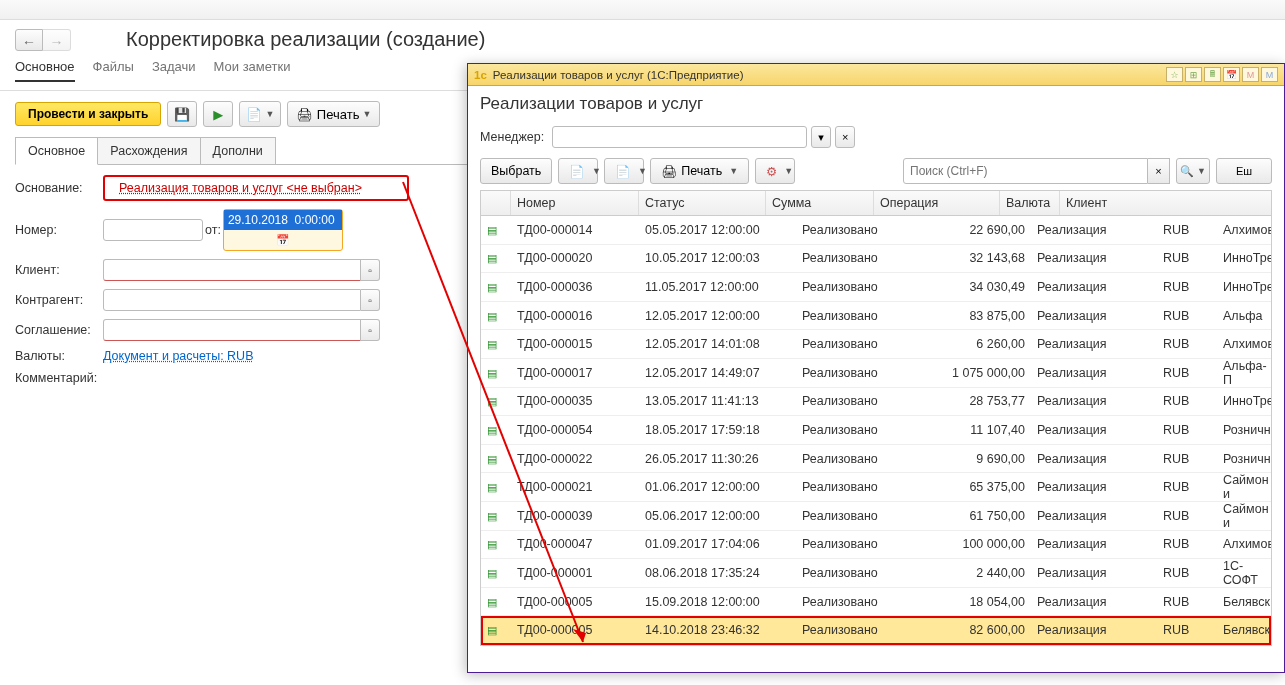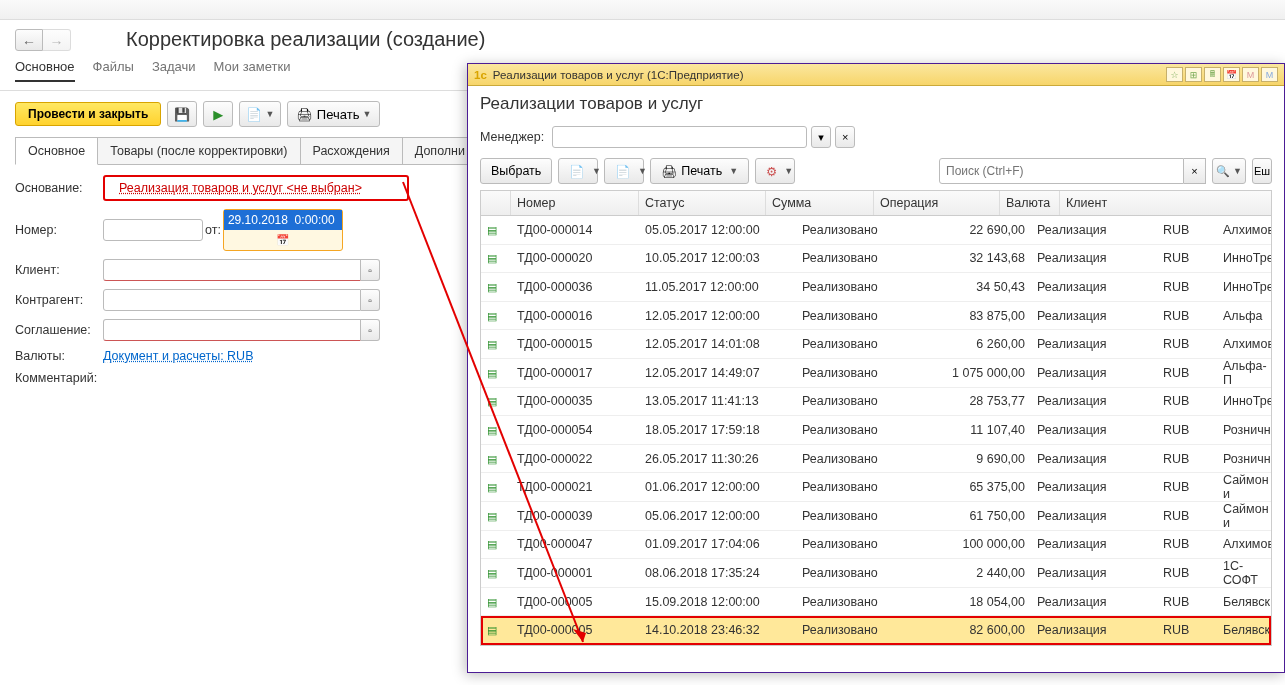--- a/index.html
+++ b/index.html
@@ -120,21 +120,20 @@
     </button>
   <button class="icon-btn dd" style="width:auto;padding:0 8px;">
       <span>🖨</span>
       <span style="margin-left:4px">Печать</span>
       <span class="dd-caret">▼</span>
     </button>
 </div>
 
 <div class="form-tabs">
   <div class="form-tab active">Основное</div>
-  <div class="form-tab">Товары (после корректировки)</div>
   <div class="form-tab">Расхождения</div>
   <div class="form-tab">Дополни</div>
 </div>
 
 <div class="form-body">
   <div class="form-row">
     <span class="form-label">Основание:</span>
     <div class="osnovanie-box">
       <span class="form-link">Реализация товаров и услуг &lt;не выбран&gt;</span>
     </div>
@@ -217,21 +216,21 @@
           <span style="color:#c55">⚙</span>
           <span class="dd-caret">▼</span>
         </button>
       <div class="search-wrap">
         <input class="search-input" placeholder="Поиск (Ctrl+F)" style="">
         <button class="sx-btn">×</button>
         <button class="sx-btn" style="border-left:1px solid #bbb;margin-left:6px;border-radius:3px;width:34px">
             <span>🔍</span>
             <span class="dd-caret">▼</span>
           </button>
-        <button class="sx-btn" style="border-left:1px solid #bbb;margin-left:6px;border-radius:3px;width:20px">Еш</button>
+        <button class="sx-btn" style="border-left:1px solid #bbb;margin-left:6px;border-radius:3px;width:56px">Еш</button>
       </div>
     </div>
 
     <div class="tbl">
       <div class="tbl-head">
         <div class="th c-icon"></div>
         <div class="th c-num">Номер</div>
         <div class="th c-stat">Статус</div>
         <div class="th c-sum">Сумма</div>
         <div class="th c-op">Операция</div>
@@ -257,21 +256,21 @@
             <div class="td c-sum">32 143,68</div>
             <div class="td c-op">Реализация</div>
             <div class="td c-cur">RUB</div>
             <div class="td c-cli">ИнноТрей</div>
           </div>
           <div class="tr">
             <div class="td c-icon"><span class="doc-ic">▤</span></div>
             <div class="td c-num">ТД00-000036</div>
             <div class="td c-date">11.05.2017 12:00:00</div>
             <div class="td c-stat">Реализовано</div>
-            <div class="td c-sum">34 50,43</div>
+            <div class="td c-sum">34 030,49</div>
             <div class="td c-op">Реализация</div>
             <div class="td c-cur">RUB</div>
             <div class="td c-cli">ИнноТрей</div>
           </div>
           <div class="tr">
             <div class="td c-icon"><span class="doc-ic">▤</span></div>
             <div class="td c-num">ТД00-000016</div>
             <div class="td c-date">12.05.2017 12:00:00</div>
             <div class="td c-stat">Реализовано</div>
             <div class="td c-sum">83 875,00</div>

